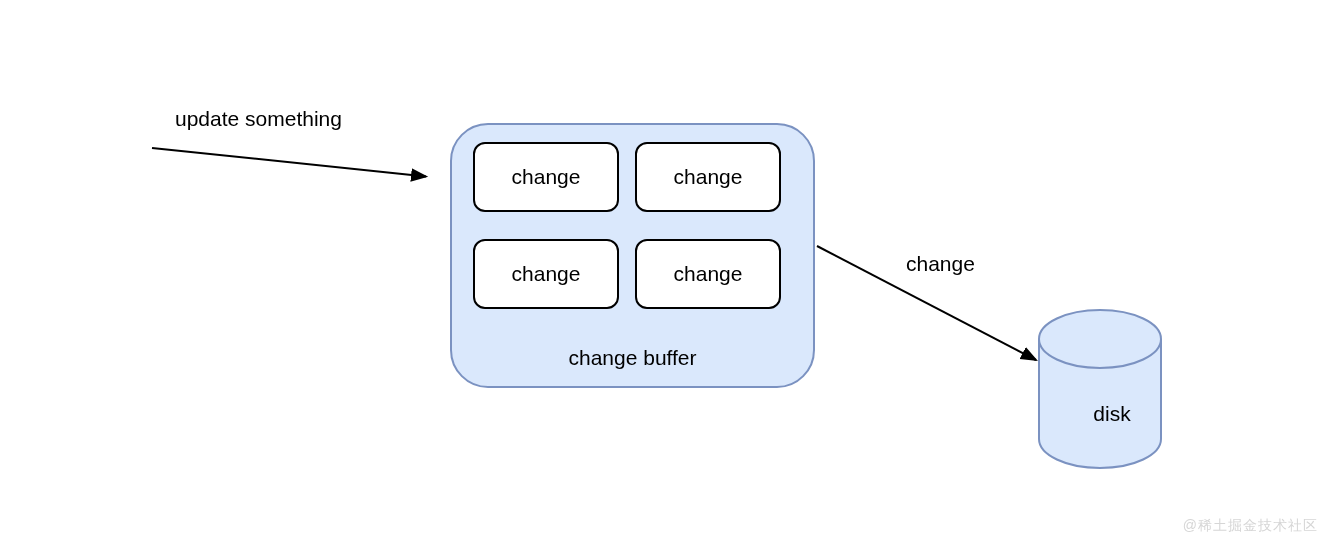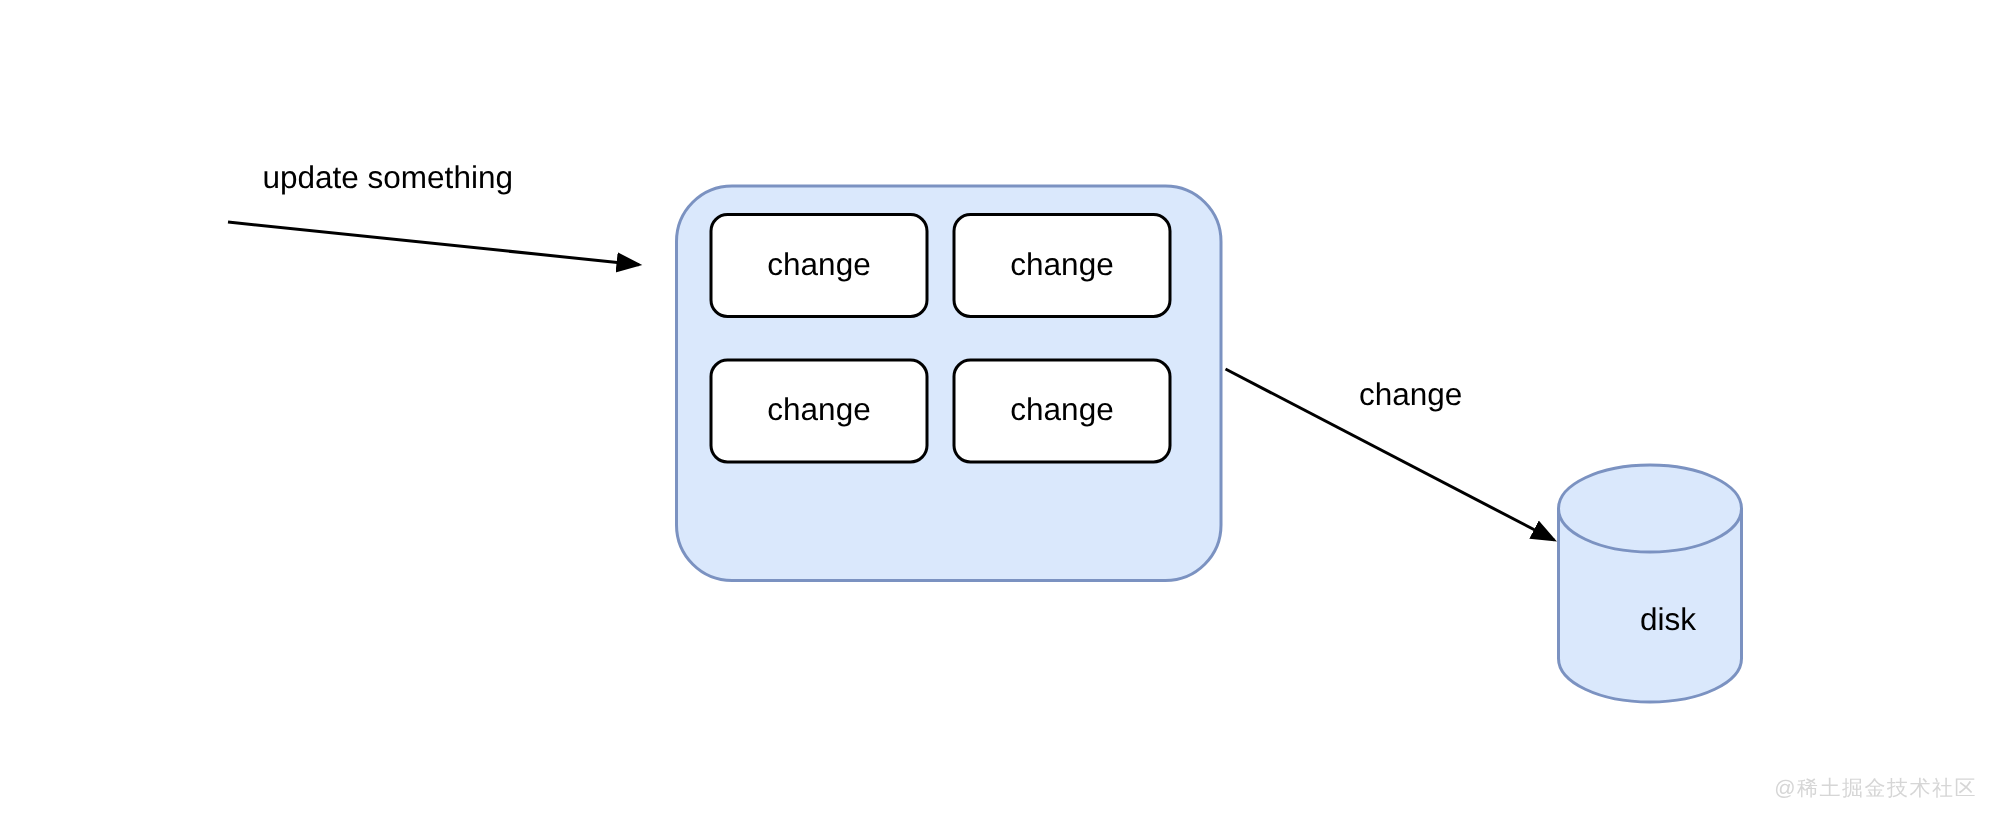--- a/index.html
+++ b/index.html
@@ -108,19 +108,20 @@
 
   <div class="label update-label">update something</div>
 
   <div class="label merge-label">change</div>
 
   <div class="buffer">
     <div class="change-box r1c1">change</div>
     <div class="change-box r1c2">change</div>
     <div class="change-box r2c1">change</div>
     <div class="change-box r2c2">change</div>
+    <div class="buffer-label">change buffer</div>
   </div>
 
   <div class="disk-label">disk</div>
 
   <div class="watermark">@稀土掘金技术社区</div>
 
 </div>
 
 </body></html>

